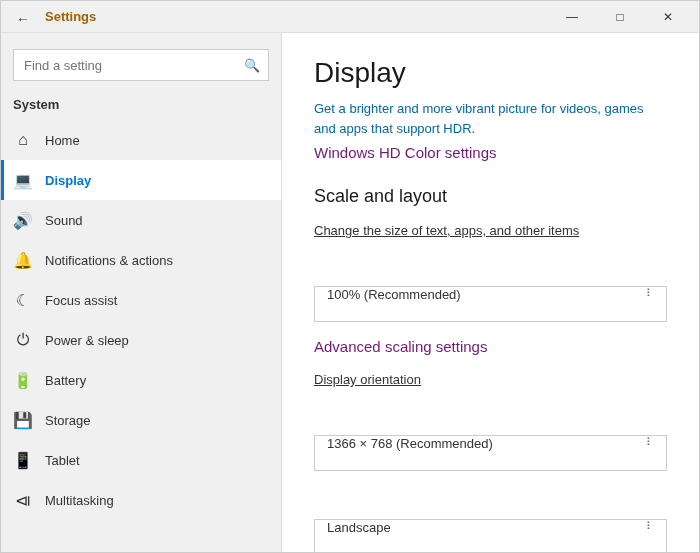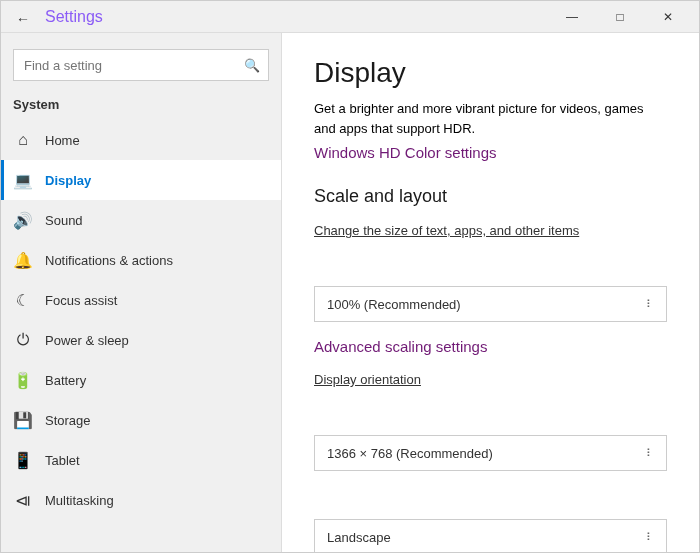--- a/index.html
+++ b/index.html
@@ -42,23 +42,23 @@
       background: none;
       border: none;
       cursor: pointer;
       display: flex;
       align-items: center;
       justify-content: center;
       font-size: 14px;
       color: #333;
     }
     .titlebar-title {
-      font-size: 16px;
-      color: #8b5cf6;
-      font-weight: 400;
+      font-size: 13px;
+      color: #a16207;
+      font-weight: 700;
     }
     .titlebar-controls {
       display: flex;
       gap: 2px;
     }
     .titlebar-btn {
       width: 46px;
       height: 32px;
       background: none;
       border: none;
@@ -143,21 +143,21 @@
       border-left: 1px solid #ddd;
     }
     .main-title {
       font-size: 28px;
       font-weight: 300;
       color: #1a1a1a;
       margin-bottom: 10px;
     }
     .main-desc {
       font-size: 13px;
-      color: #000000;
+      color: #0369a1;
       line-height: 1.5;
       margin-bottom: 6px;
     }
     .link {
       font-size: 15px;
       color: #701a75;
       cursor: pointer;
       text-decoration: none;
     }
     .section-title {
@@ -172,21 +172,21 @@
       margin-bottom: 8px;
       text-decoration: underline;
     }
     .dropdown {
       width: 100%;
       max-width: 380px;
       height: 36px;
       border: 1px solid #ccc;
       background: #fff;
       display: flex;
-      align-items: center;
+      align-items: flex-start;
       justify-content: space-between;
       padding: 0 12px;
       cursor: pointer;
       font-size: 13px;
       color: #333;
       margin-bottom: 16px;
       margin-top: 48px;
     }
     .dropdown-arrow {
       color: #666;

